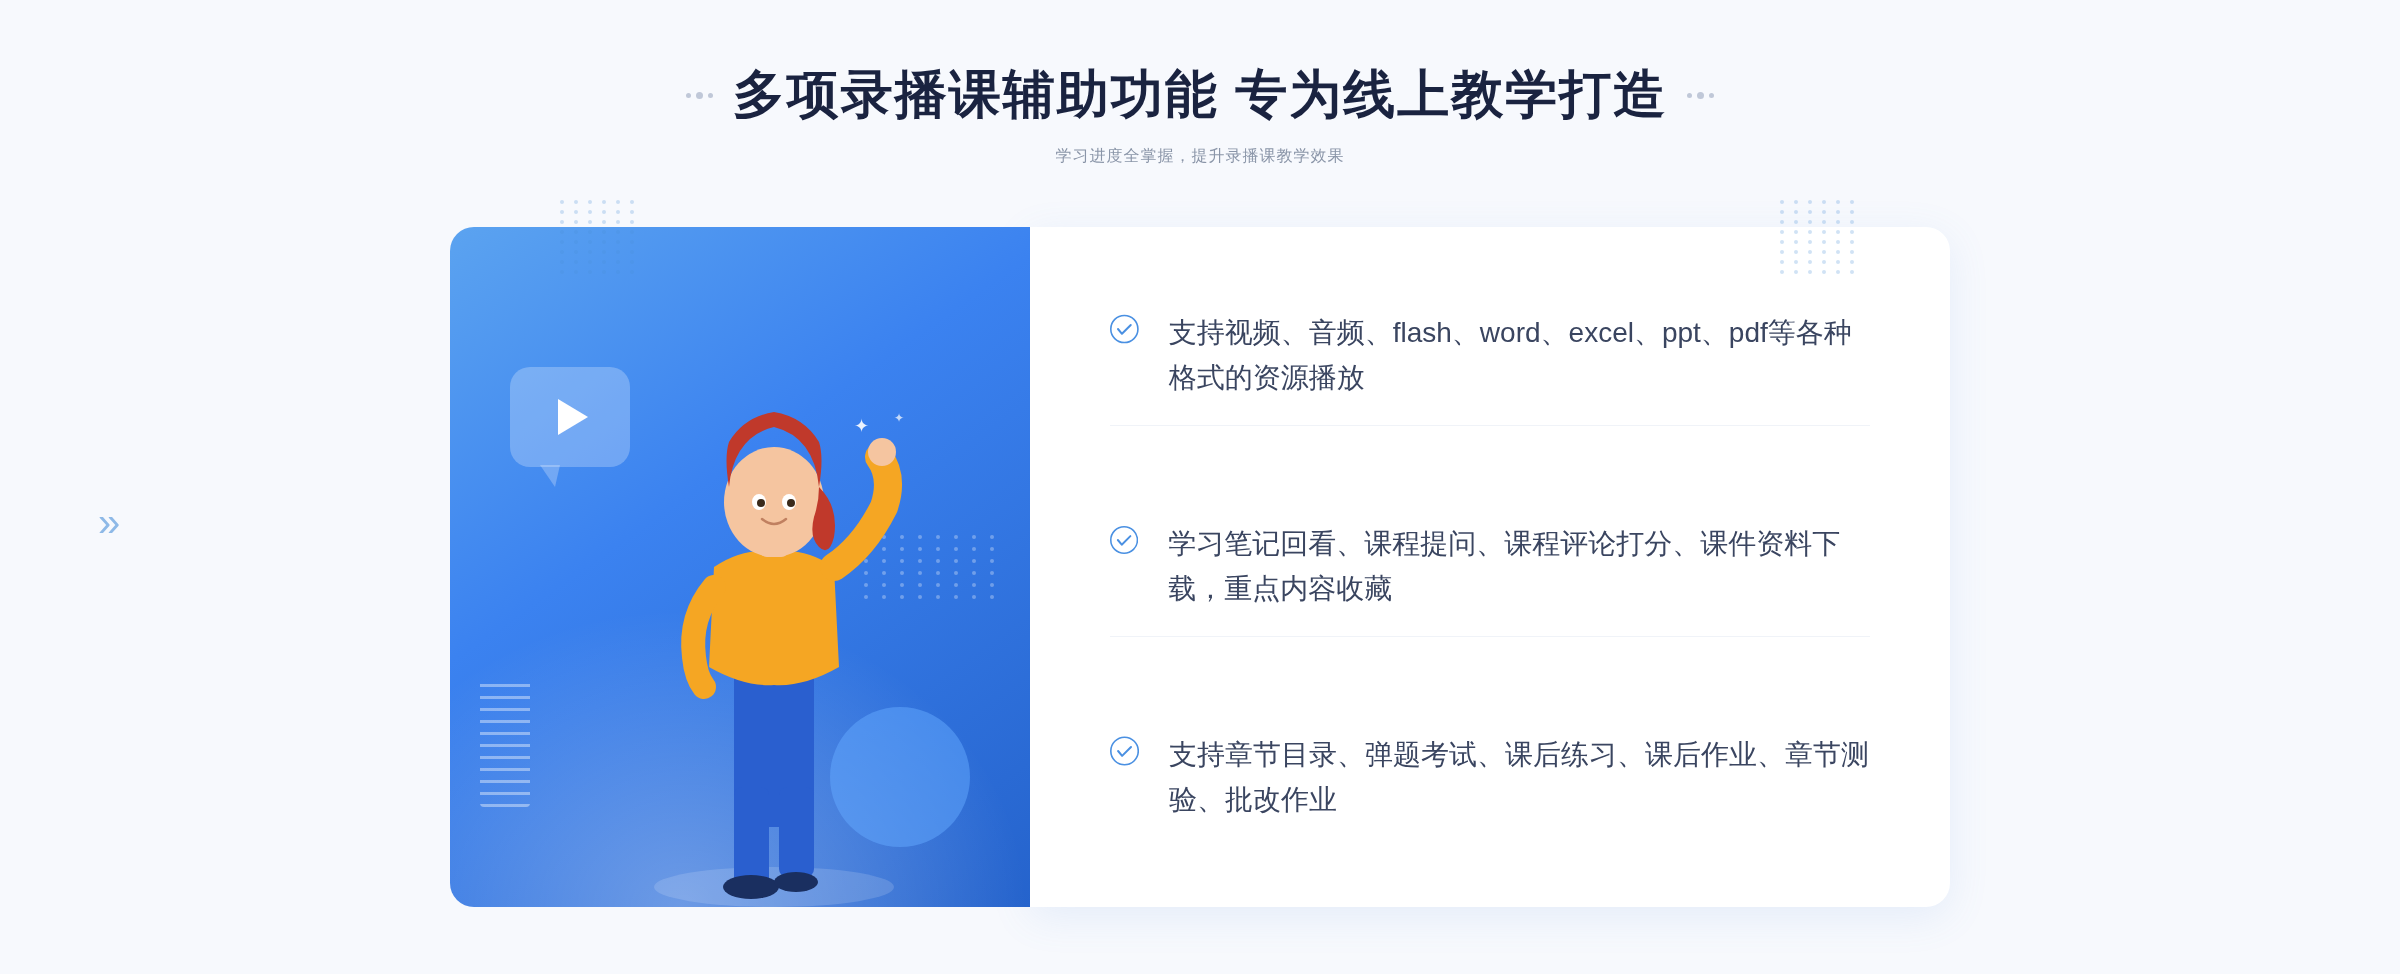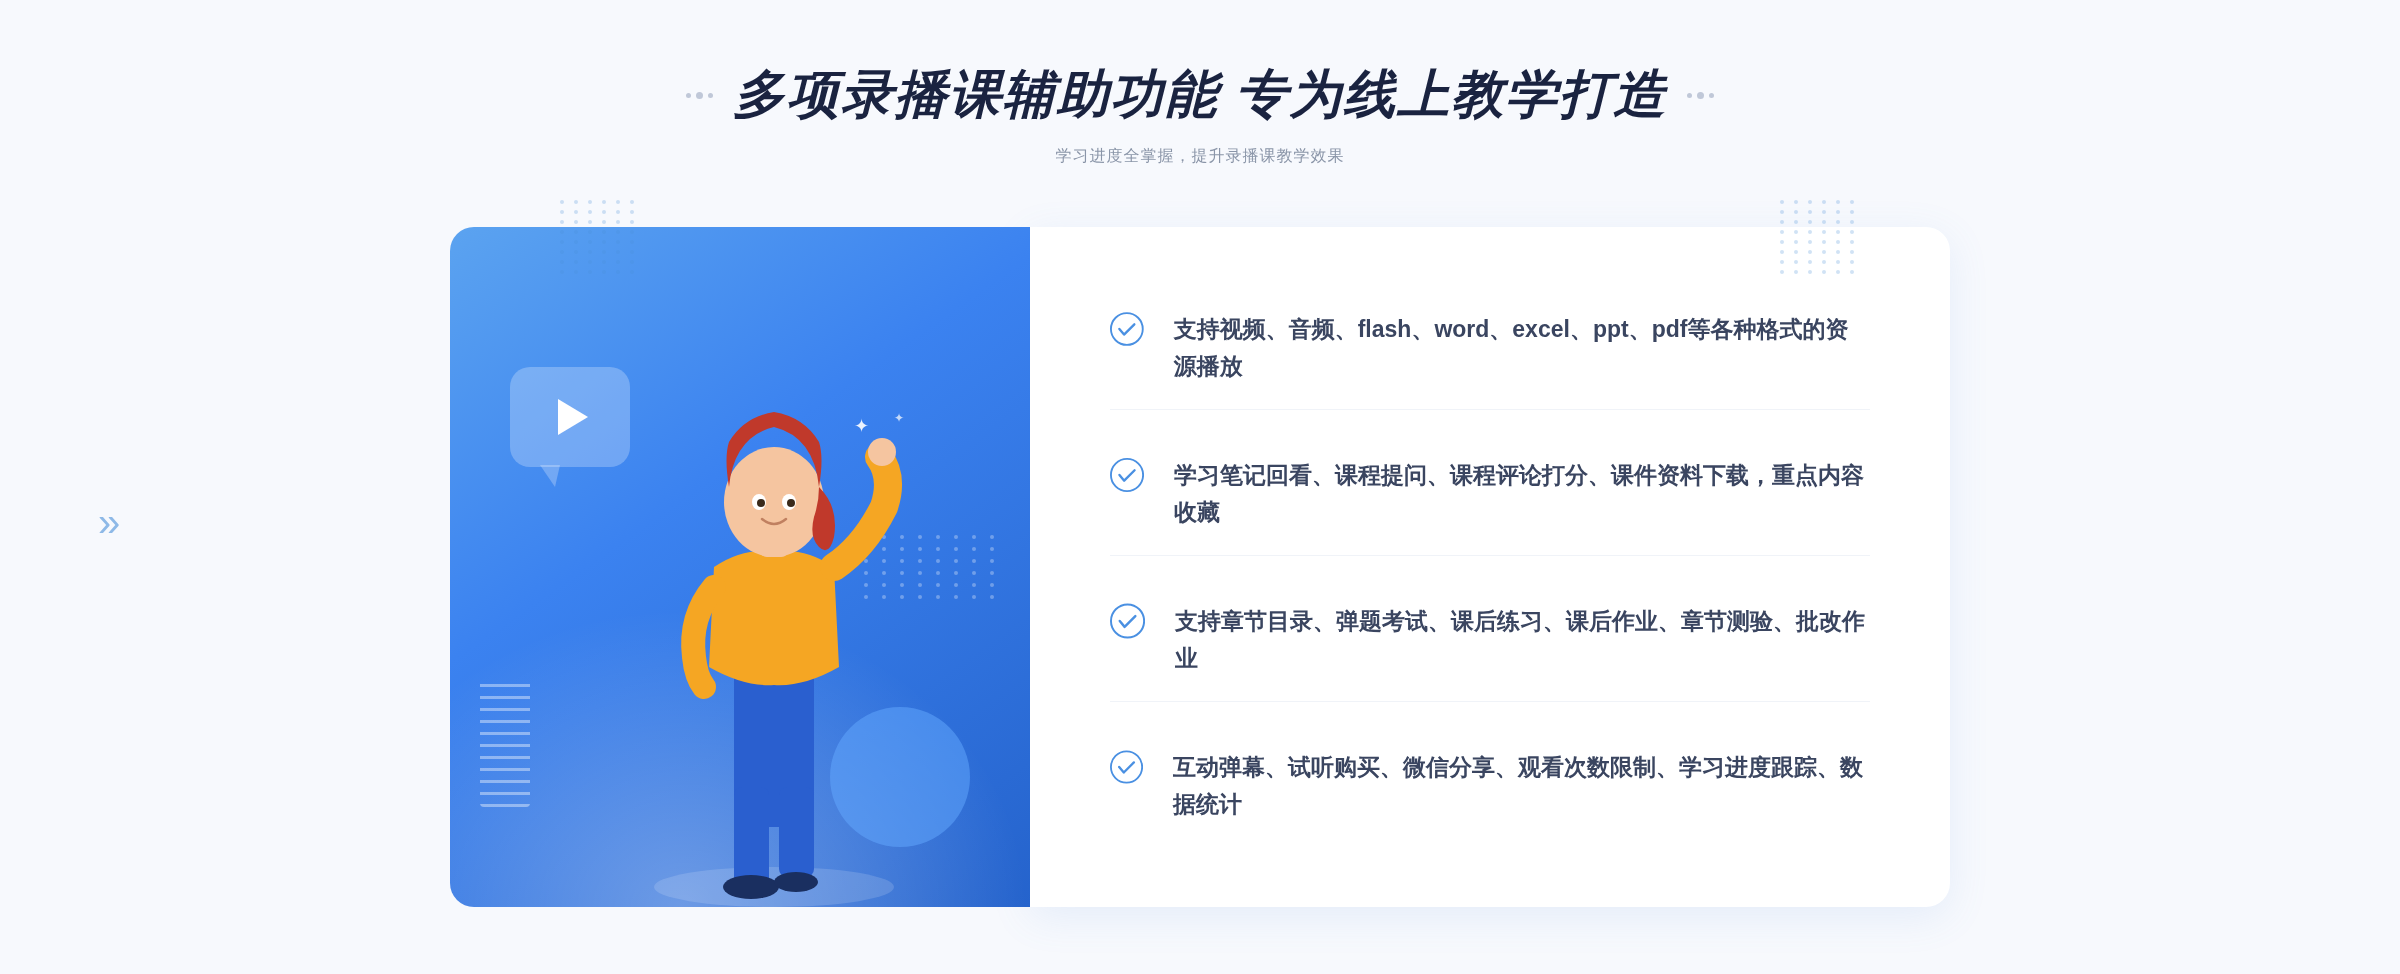--- a/index.html
+++ b/index.html
@@ -66,21 +66,20 @@
       text-align: center;
       margin-bottom: 60px;
       position: relative;
     }
 
     .header-decorators {
       display: flex;
       align-items: center;
       justify-content: center;
       gap: 20px;
-      font-style: italic;
     }
 
     .decorator-dots {
       display: flex;
       gap: 5px;
       align-items: center;
     }
     .decorator-dots span {
       display: inline-block;
       width: 5px;
@@ -244,24 +243,24 @@
       align-items: flex-start;
       gap: 30px;
       padding: 24px 0;
       border-bottom: 1px solid #f0f3f8;
     }
     .feature-item:last-child {
       border-bottom: none;
     }
 
     .feature-text {
-      font-size: 23px;
+      font-size: 28px;
       color: #3a4560;
       line-height: 1.6;
-      font-weight: 700;
+      font-weight: 400;
     }
 
     
     .check-svg {
       width: 36px;
       height: 36px;
     }
 
   </style>
 </head>
@@ -417,27 +416,20 @@
       </div>
 
       <div class="feature-item">
         <svg class="check-svg" viewBox="0 0 36 36" xmlns="http://www.w3.org/2000/svg">
           <circle cx="18" cy="18" r="17" fill="none" stroke="#4a90e2" stroke-width="2"></circle>
           <polyline points="10,18 15,24 26,13" fill="none" stroke="#4a90e2" stroke-width="2.5" stroke-linecap="round" stroke-linejoin="round"></polyline>
         </svg>
         <span class="feature-text">支持章节目录、弹题考试、课后练习、课后作业、章节测验、批改作业</span>
       </div>
 
-      <div class="feature-item">
-        <svg class="check-svg" viewBox="0 0 36 36" xmlns="http://www.w3.org/2000/svg">
-          <circle cx="18" cy="18" r="17" fill="none" stroke="#4a90e2" stroke-width="2"></circle>
-          <polyline points="10,18 15,24 26,13" fill="none" stroke="#4a90e2" stroke-width="2.5" stroke-linecap="round" stroke-linejoin="round"></polyline>
-        </svg>
-        <span class="feature-text">互动弹幕、试听购买、微信分享、观看次数限制、学习进度跟踪、数据统计</span>
-      </div>
 
     </div>
 
   </div>
 
   <div class="dots-decoration left">
     <div class="dots-grid">
       <div class="dot"></div>
         <div class="dot"></div>
         <div class="dot"></div>

